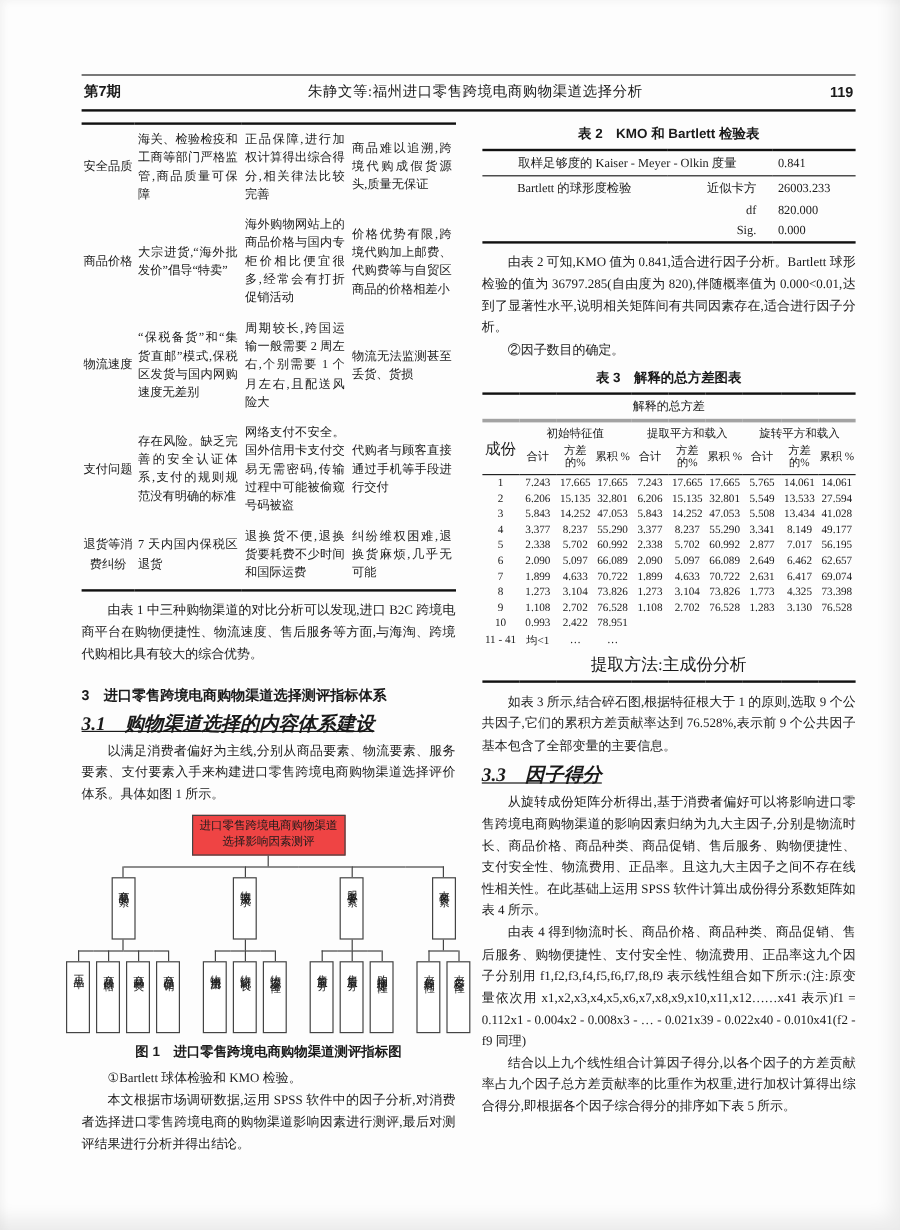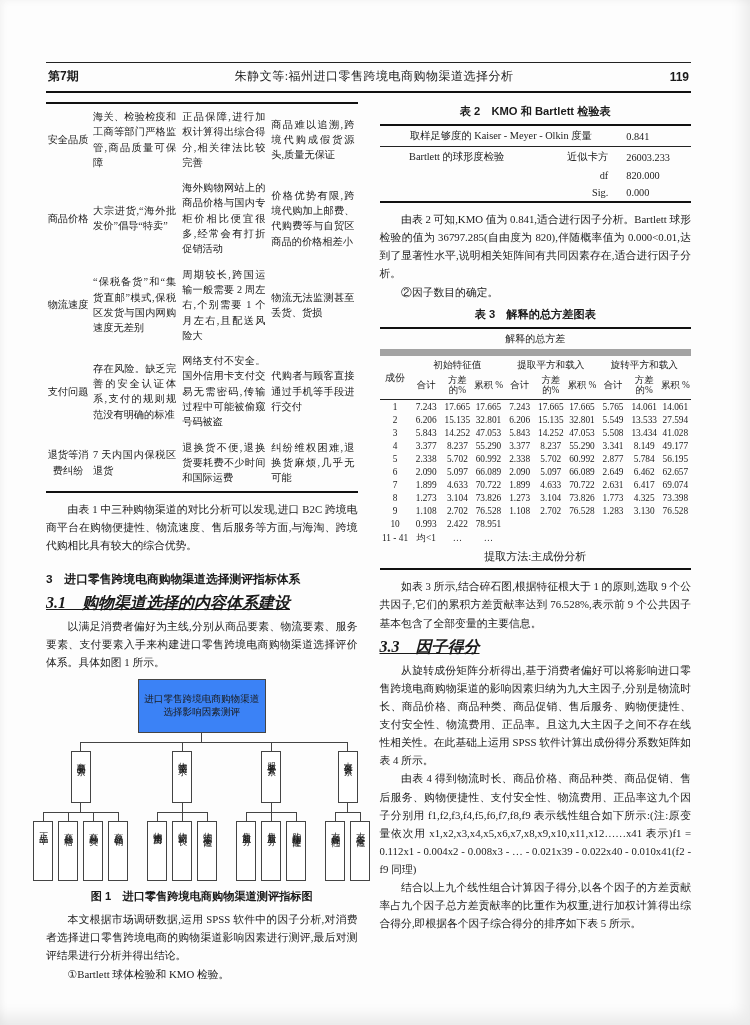--- a/index.html
+++ b/index.html
@@ -3,21 +3,21 @@
 <meta charset="utf-8">
 <style>
   * { margin:0; padding:0; box-sizing:border-box; }
   html,body { background:#e9e9e9; }
   .page {
     position:relative; width:750px; height:1025px; margin:0 auto;
     background:#fdfdfd; overflow:hidden;
     box-shadow: inset -7px -10px 14px rgba(0,0,0,0.07), inset 3px 2px 6px rgba(0,0,0,0.03);
     font-family:"Liberation Serif","DejaVu Serif",serif; color:#1a1a1a;
   }
-  .content { position:absolute; left:46px; top:62px; width:645px; }
+  .content { position:absolute; left:68px; top:62px; width:645px; }
 
   
   .run-head {
     display:flex; justify-content:space-between; align-items:center;
     border-top:1px solid #222; border-bottom:2px solid #111;
     padding:5px 2px 6px 2px; font-size:12px;
   }
   .run-head .issue, .run-head .pageno { font-weight:bold; font-family:"Liberation Sans",sans-serif; }
   .run-head .rtitle { font-size:12px; letter-spacing:.5px; }
 
@@ -42,40 +42,40 @@
   .t2 { width:100%; border-collapse:collapse; border-top:2px solid #111; border-bottom:2px solid #111; }
   .t2 td { font-size:10.3px; padding:3px 4px; }
   .t2 .kmo-row td { border-bottom:1px solid #222;text-align:center; }
   .t2 td.num { text-align:left; padding-right:6px; white-space:nowrap; }
   .t2 td.stat { text-align:right; padding-right:14px; white-space:nowrap; }
   .t2 td.blab { text-align:center; vertical-align:top; }
 
   
   .t3 { width:100%; border-collapse:collapse; border-top:2px solid #111; border-bottom:2px solid #111; table-layout:fixed; }
   .t3 th, .t3 td { font-weight:normal; text-align:center; padding:1.5px 0; }
-  .t3 .spanhead { font-size:10px; padding:3px 0; border-bottom:7px solid #a3a3a3; }
+  .t3 .spanhead { font-size:10px; padding:3px 0; border-bottom:3px solid #a3a3a3; }
   .t3 .grp { font-size:9.6px; padding-top:3px; }
   .t3 .sub { font-size:9.4px; line-height:1.15; border-bottom:1px solid #222; padding-bottom:3px; }
   .t3 td.d { font-size:9.3px; font-family:"Liberation Serif",serif; }
-  .t3 .comp { width:36px; font-size:10px;font-family:Liberation Serif, serif; }
-  .t3 .footrow td { font-size:11px; padding:3px 0 4px; }
+  .t3 .comp { width:36px; font-size:13px;font-family:Liberation Serif, serif; }
+  .t3 .footrow td { font-size:14px; padding:3px 0 4px; }
 
   
   .fig { margin:8px 0 2px; }
   .tn { display:flex; flex-direction:column; align-items:center; }
   .tn-children { display:flex; justify-content:center; align-items:flex-start; }
   .tn-child { position:relative; display:flex; flex-direction:column; align-items:center; }
   .tn-child::before { content:""; position:absolute; top:0; left:0; right:50%; height:1px; background:#444; }
   .tn-child::after  { content:""; position:absolute; top:0; left:50%; right:0; height:1px; background:#444; }
   .tn-child:first-child::before { background:transparent; }
   .tn-child:last-child::after  { background:transparent; }
   .drop { width:1px; height:9px; background:#444; }
   .rootbox {
-    border:1px solid #444; background:#3b82f6; font-size:9.6px; line-height:1.35;
-    width:128px; text-align:center; padding:13px 4px;
+    border:1px solid #444; background:#ef4444; font-size:9.6px; line-height:1.35;
+    width:128px; text-align:center; padding:3px 4px;
   }
   .vbox {
     writing-mode:vertical-lr; text-orientation:upright; background:#fff;
     border:1px solid #444; font-size:9px; letter-spacing:1.5px; padding:3px 2.5px;
   }
   .vbox.l2 { height:52px; }
   .vbox.leaf { height:60px; }
   .grp-child { padding:0 7px; }
   .leaf-child { padding:0 2.5px; }
   .fig-cap { text-align:center; font-weight:bold; font-size:11.2px; font-family:"Liberation Sans","DejaVu Sans",sans-serif; margin:8px 0 6px; }
@@ -221,22 +221,22 @@
                     <div class="vbox leaf">支付安全性</div>
                   </div>
                   </div>
               </div>
 
             </div>
           </div>
           <div class="fig-cap">图 1　进口零售跨境电商购物渠道测评指标图</div>
         </div>
 
+        <p class="body">①Bartlett 球体检验和 KMO 检验。</p>
         <p class="body">本文根据市场调研数据,运用 SPSS 软件中的因子分析,对消费者选择进口零售跨境电商的购物渠道影响因素进行测评,最后对测评结果进行分析并得出结论。</p>
-        <p class="body">①Bartlett 球体检验和 KMO 检验。</p>
       </div>
 
       <div class="col">
 
         <div class="tbl-cap">表 2　KMO 和 Bartlett 检验表</div>
         <table class="t2">
           <tbody>
             <tr class="kmo-row">
               <td colspan="2">取样足够度的 Kaiser - Meyer - Olkin 度量</td>
               <td class="num">0.841</td>
@@ -335,21 +335,21 @@
             </tr>
               <tr>
               <td class="d comp">5</td>
               <td class="d">2.338</td>
               <td class="d">5.702</td>
               <td class="d">60.992</td>
               <td class="d">2.338</td>
               <td class="d">5.702</td>
               <td class="d">60.992</td>
               <td class="d">2.877</td>
-              <td class="d">5.784</td>
+              <td class="d">7.017</td>
               <td class="d">56.195</td>
             </tr>
               <tr>
               <td class="d comp">6</td>
               <td class="d">2.090</td>
               <td class="d">5.097</td>
               <td class="d">66.089</td>
               <td class="d">2.090</td>
               <td class="d">5.097</td>
               <td class="d">66.089</td>

